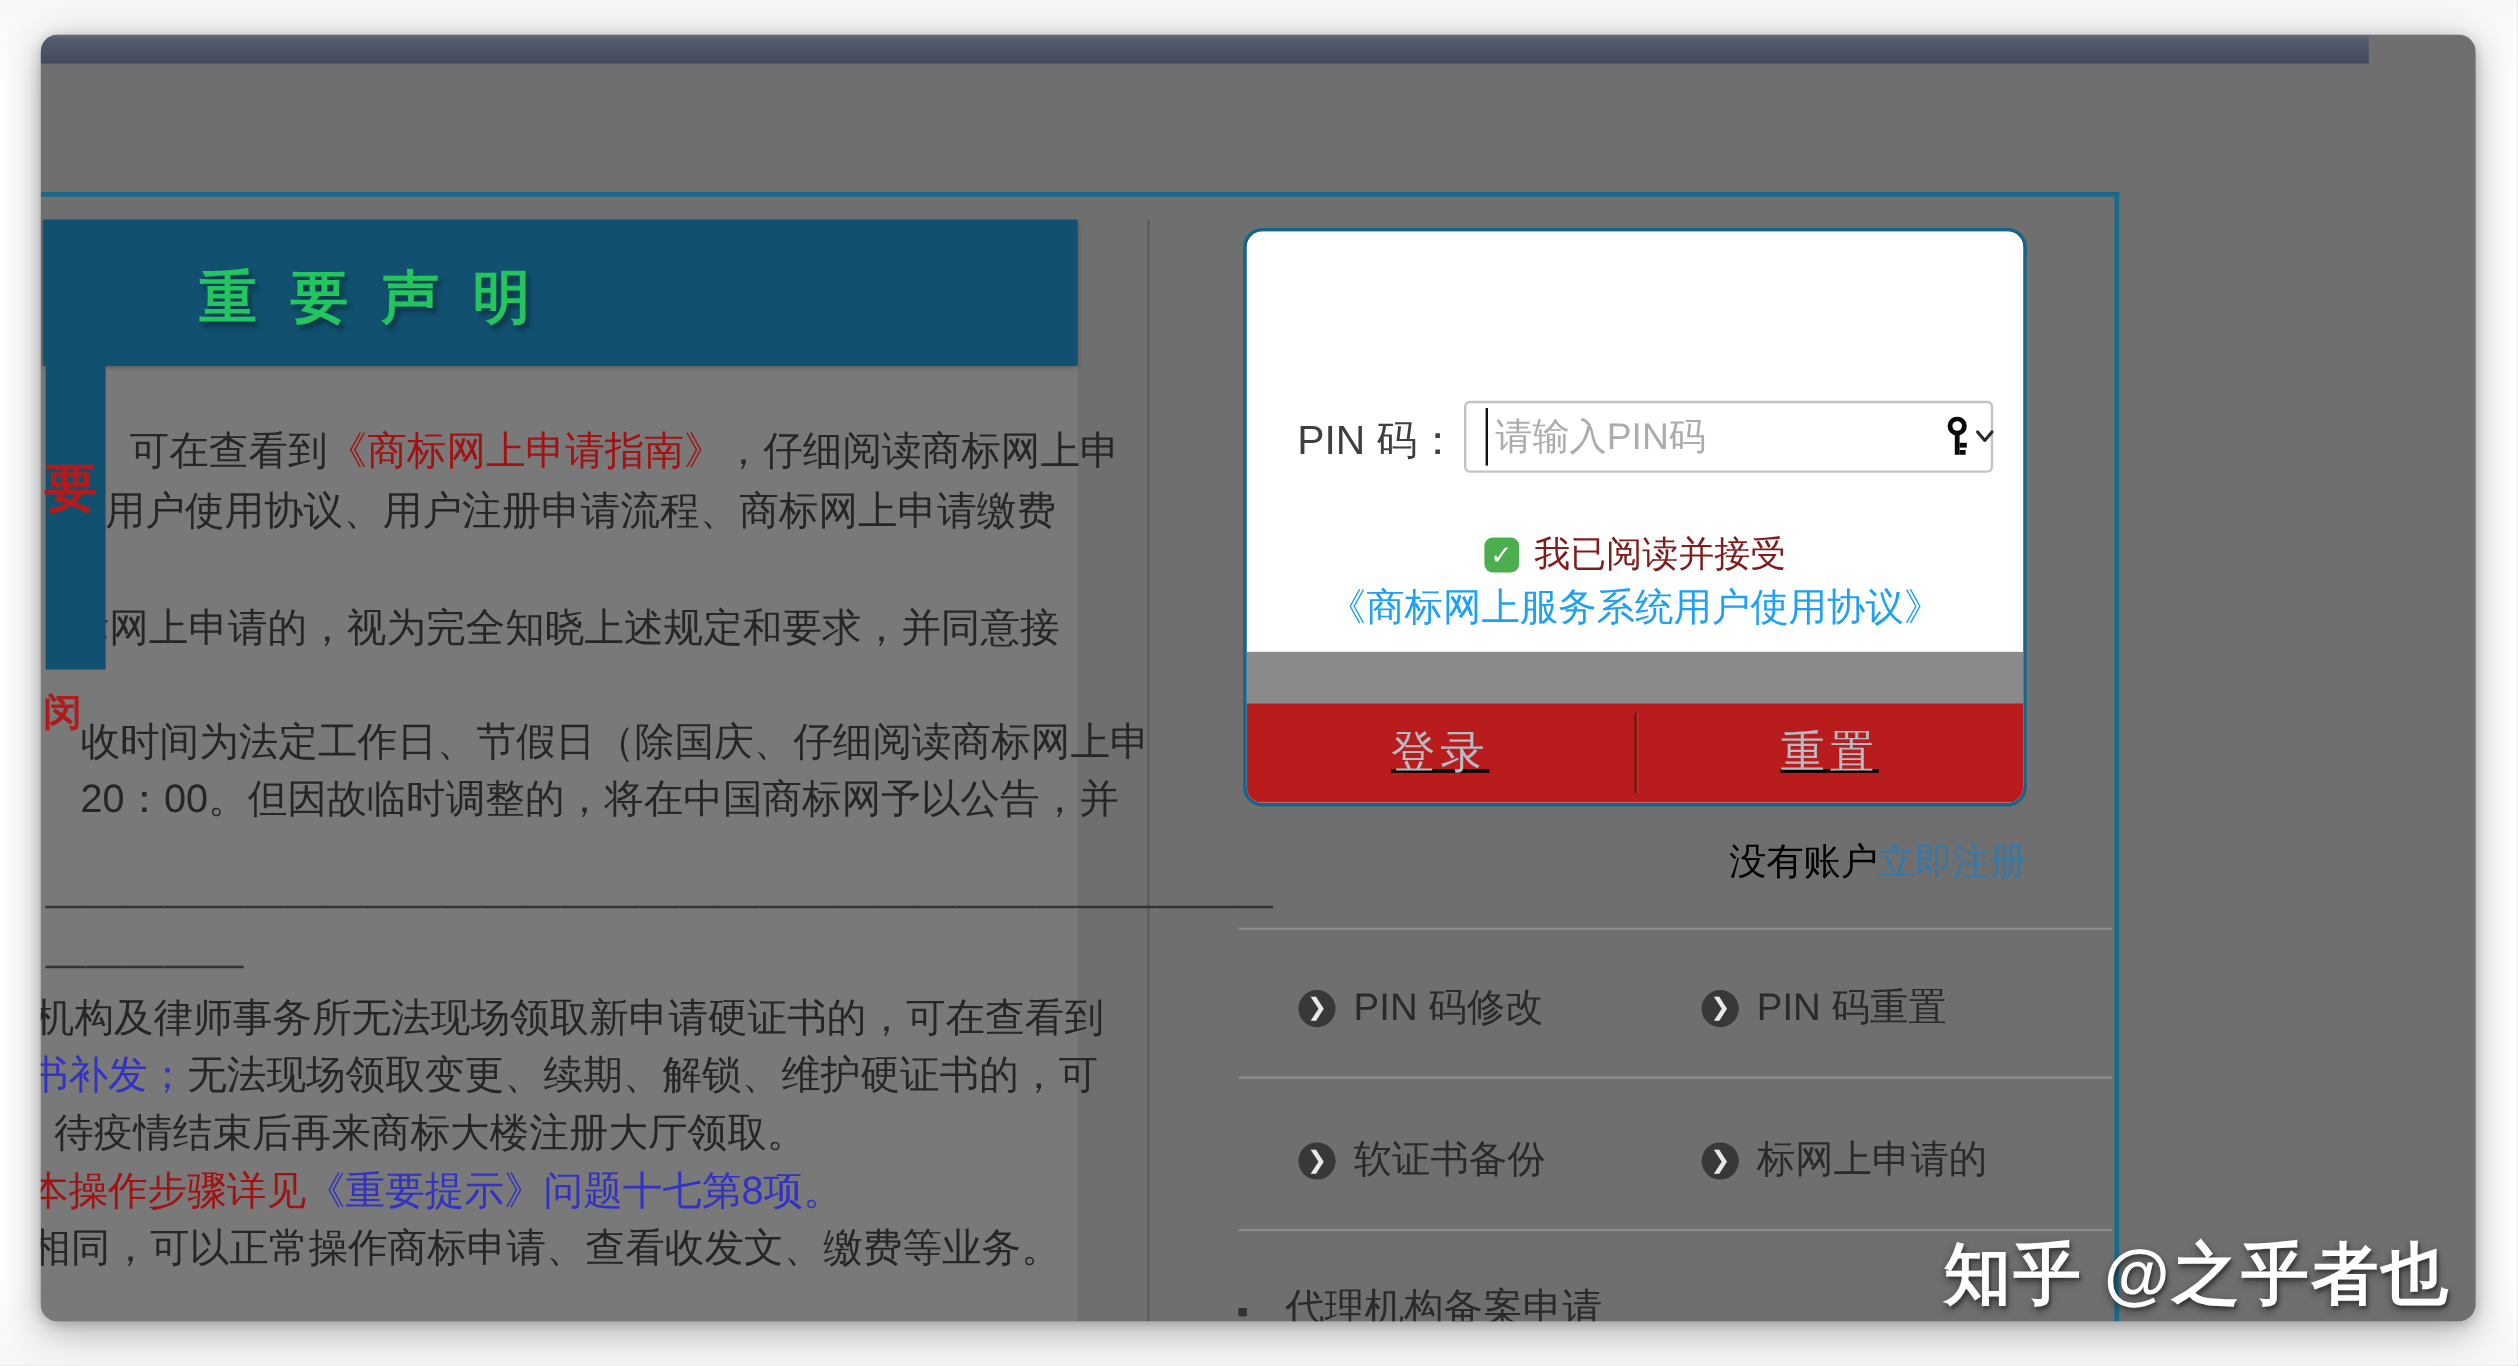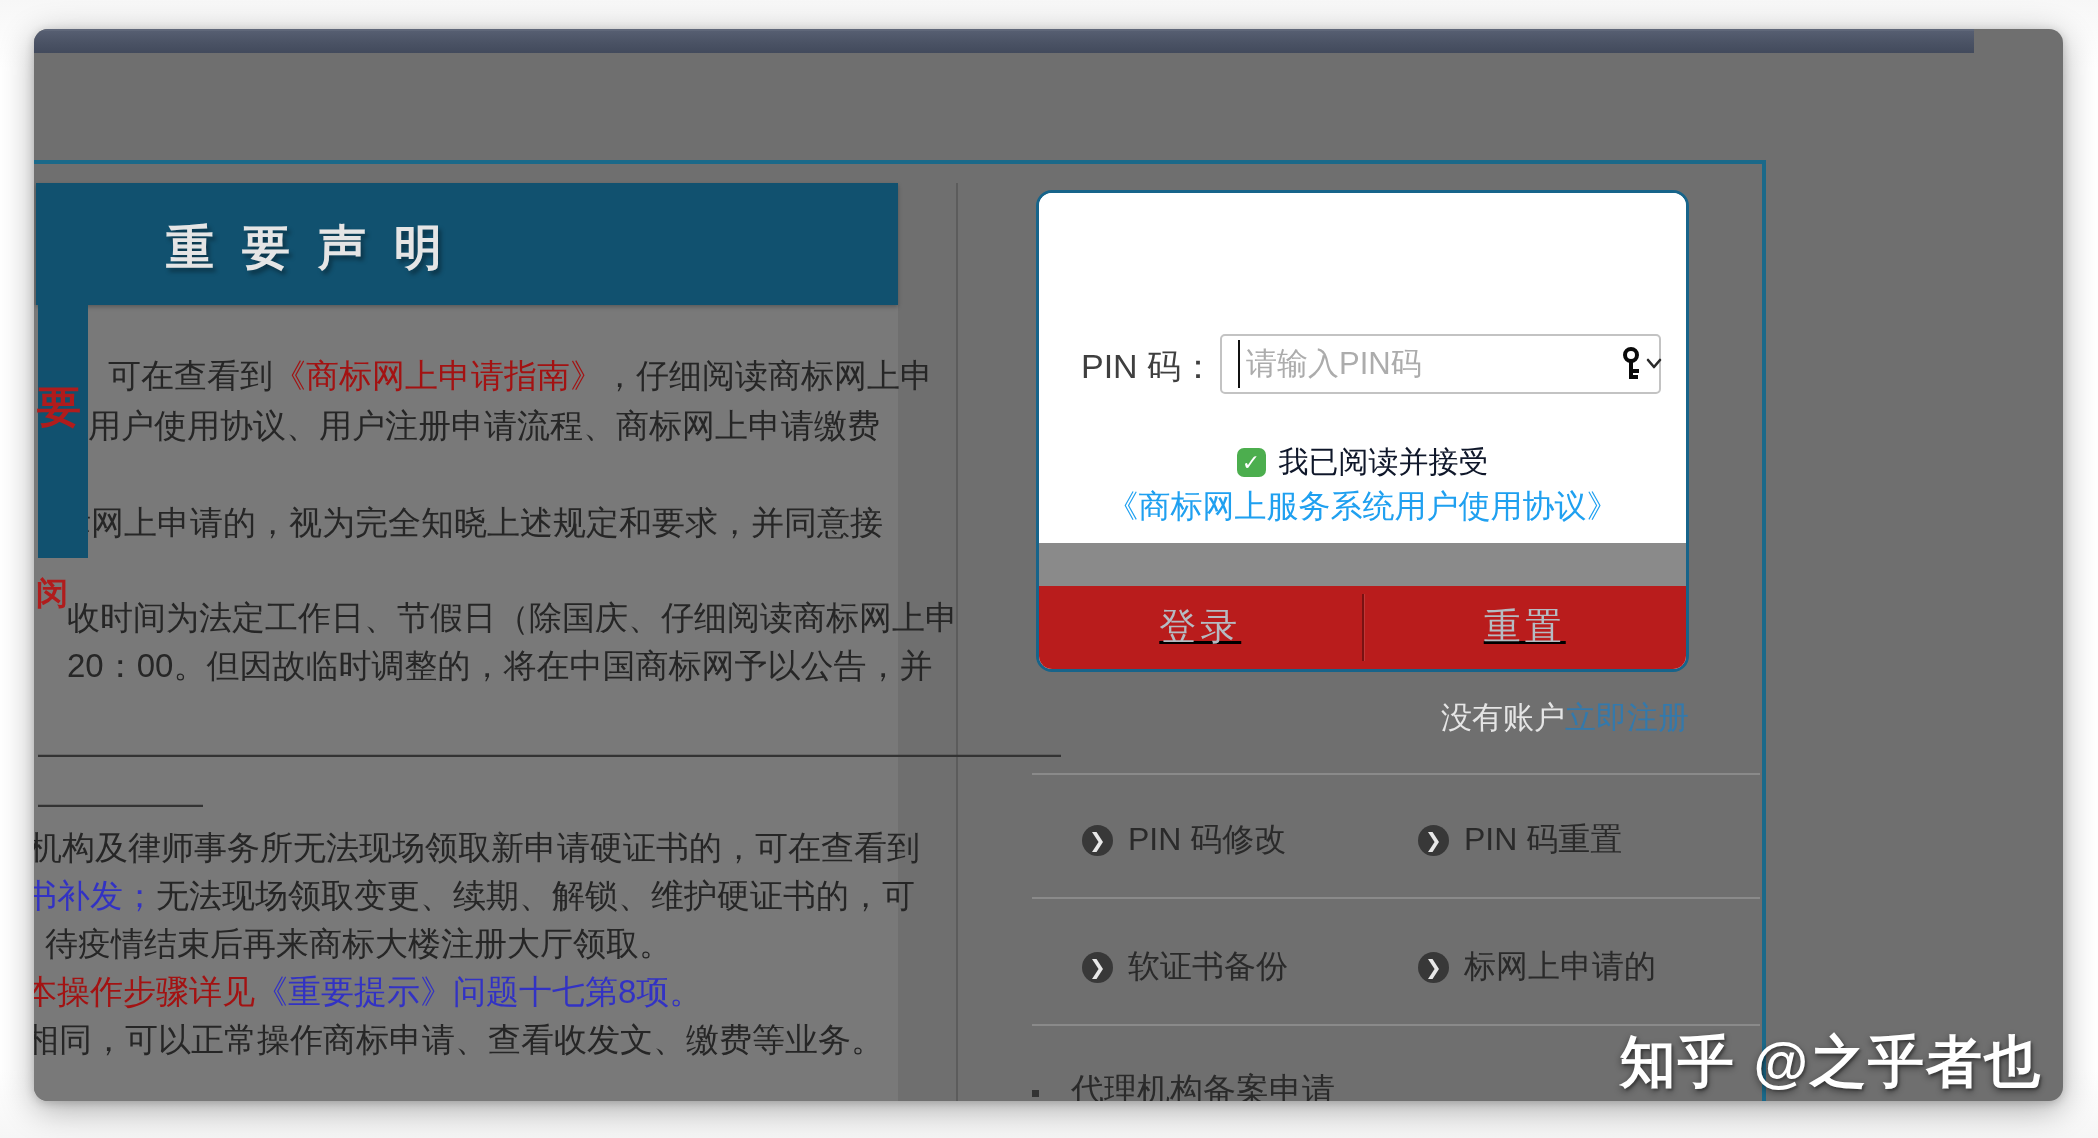--- a/index.html
+++ b/index.html
@@ -17,21 +17,21 @@
 
   
   .teal-top   { position:absolute; left:0; top:131px; width:1732px; height:4px; background:#1b6989; }
   .teal-right { position:absolute; left:1728px; top:131px; width:4px; height:941px; background:#1b6989; }
 
   
   .left-panel { position:absolute; left:0; top:276px; width:864px; height:796px; background:#797979; }
   .notice-header { position:absolute; left:2px; top:154px; width:862px; height:122px; background:#11516f; z-index:2;
                    box-shadow:0 2px 4px rgba(0,0,0,.25); }
   .notice-title { position:absolute; left:130px; top:33px; font-size:48px; font-weight:bold;
-                  color:#e5e5e5; letter-spacing:28px; text-shadow:3px 4px 4px rgba(0,0,0,.35); white-space:nowrap; }
+                  color:#22c55e; letter-spacing:28px; text-shadow:3px 4px 4px rgba(0,0,0,.35); white-space:nowrap; }
   .notice-strip { position:absolute; left:4px; top:276px; width:50px; height:253px; background:#11516f; z-index:2; }
   .side-char  { position:absolute; left:3px; top:349px; font-size:44px; font-weight:bold; color:#b01c1c; z-index:3; }
   .side-char2 { position:absolute; left:2px; top:543px; font-size:32px; font-weight:bold; color:#b01c1c; z-index:3; }
 
   .nline { position:absolute; z-index:1; font-size:33px; line-height:40px; color:#262626; white-space:nowrap; }
   .t-red  { color:#a31212; }
   .t-blue { color:#3232c4; }
   .t-dash { color:#333333; letter-spacing:0; }
   .l1 { left:74px;  top:327px; }
   .l2 { left:21px;  top:377px; }
@@ -62,32 +62,32 @@
                border:2px solid #c3c3c3; border-radius:5px; background:#fff;
                font-size:31px; color:#222; padding:0 60px 0 24px;
                font-family:"Liberation Sans","DejaVu Sans",sans-serif; }
   .pin-input::placeholder { color:#acacac; opacity:1; }
   .caret { position:absolute; left:199px; top:6px; width:2px; height:48px; background:#111; }
   .key-icon { position:absolute; left:583px; top:13px; width:18px; height:34px; }
   .chev-icon { position:absolute; left:606px; top:20px; width:18px; height:18px; }
   .agree-row { position:absolute; left:0; top:249px; width:100%; display:flex; justify-content:center; align-items:center; gap:13px; }
   .checkbox { width:29px; height:29px; background:#4cae4e; border-radius:7px; color:#fff;
               font-size:22px; font-weight:bold; display:flex; align-items:center; justify-content:center; }
-  .agree-text { font-size:30px; color:#0f172a; }
+  .agree-text { font-size:30px; color:#7f1d1d; }
   .agreement-link { position:absolute; left:0; top:292px; width:100%; text-align:center;
                     font-size:32px; color:#1fa0f0; text-decoration:none; display:block; }
   .box-gap { height:43px; background:#8a8a8a; }
   .box-buttons { height:84px; background:#b91c1c; display:flex;text-decoration:underline; }
   .btn { flex:1; display:flex; align-items:center; justify-content:center;
          font-size:37px; color:#b5bbc2; letter-spacing:4px; cursor:pointer; }
   .btn-divider { width:2px; background:rgba(0,0,0,.35); box-shadow:1px 0 0 rgba(255,255,255,.12); margin:8px 0; }
 
   .register-row { position:absolute; left:1002px; top:668px; width:653px; text-align:right;
                   font-size:31px; white-space:nowrap; }
-  .no-account { color:#e5e5e5; }
+  .no-account { color:#000000; }
   .register-link { color:#3379ac; text-decoration:none; }
 
   .sep { position:absolute; left:998px; width:728px; height:2px; background:#8a8a8a; }
   .sep1 { top:744px; } .sep2 { top:868px; } .sep3 { top:995px; }
 
   .quick-link { position:absolute; display:flex; align-items:center; gap:15px; cursor:pointer; }
   .ql-icon { width:31px; height:31px; border-radius:50%; background:#383838; color:#e8e8e8;
              display:flex; align-items:center; justify-content:center; font-size:20px; font-weight:bold; line-height:1; }
   .ql-text { font-size:32px; color:#2a2a2a; white-space:nowrap; }
   .r1 { top:789px; } .r2 { top:916px; }

